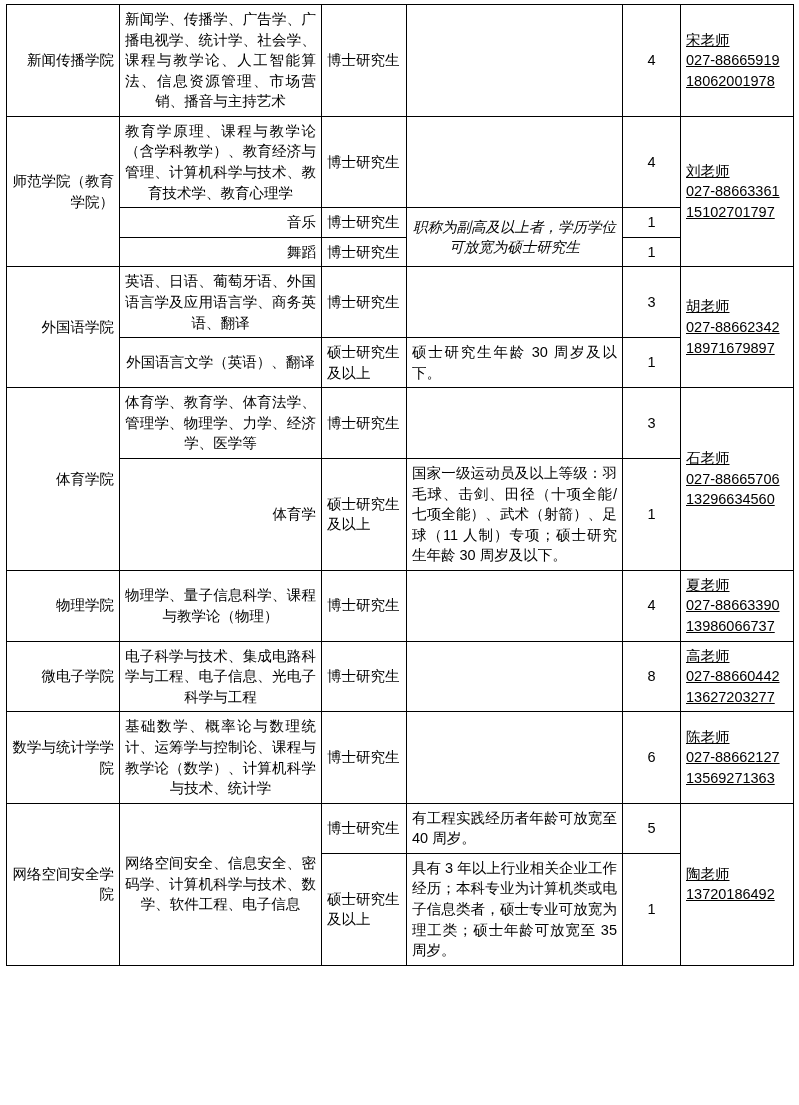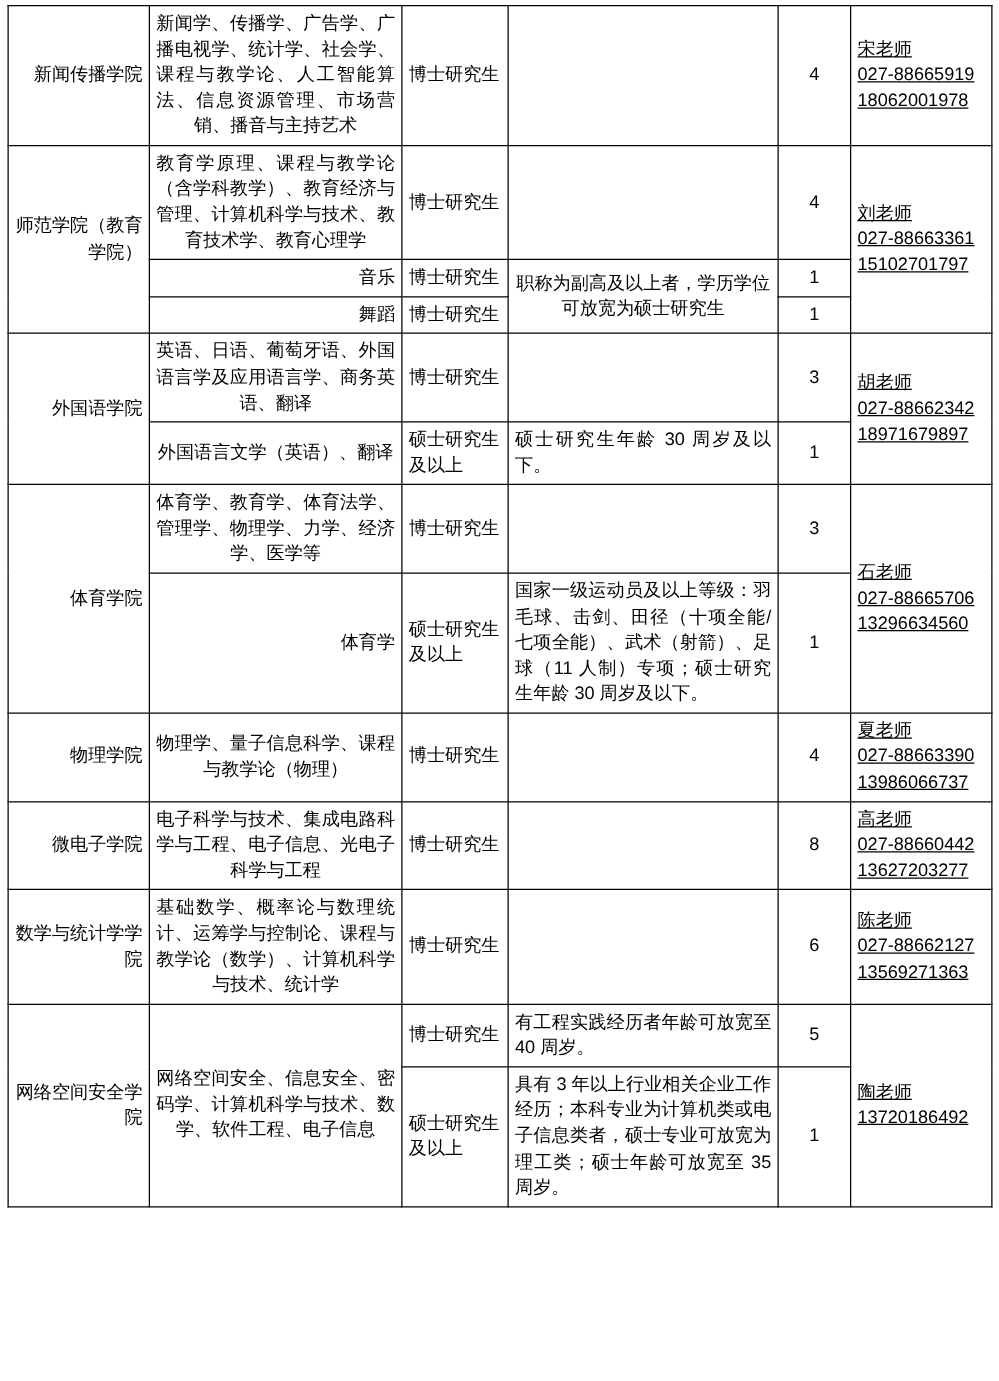--- a/index.html
+++ b/index.html
@@ -53,20 +53,21 @@
   .cell-degree {
     text-align: left;
   }
   .cell-req {
     text-align: justify;
     text-align-last: left;
   }
   .cell-req.center {
     text-align: center;
     text-align-last: center;
+    font-style: italic;
   }
   .cell-num {
     text-align: center;
   }
   .cell-contact {
     text-align: left;
     line-height: 1.5;
     text-decoration: underline;
   }
   .contact-line {

